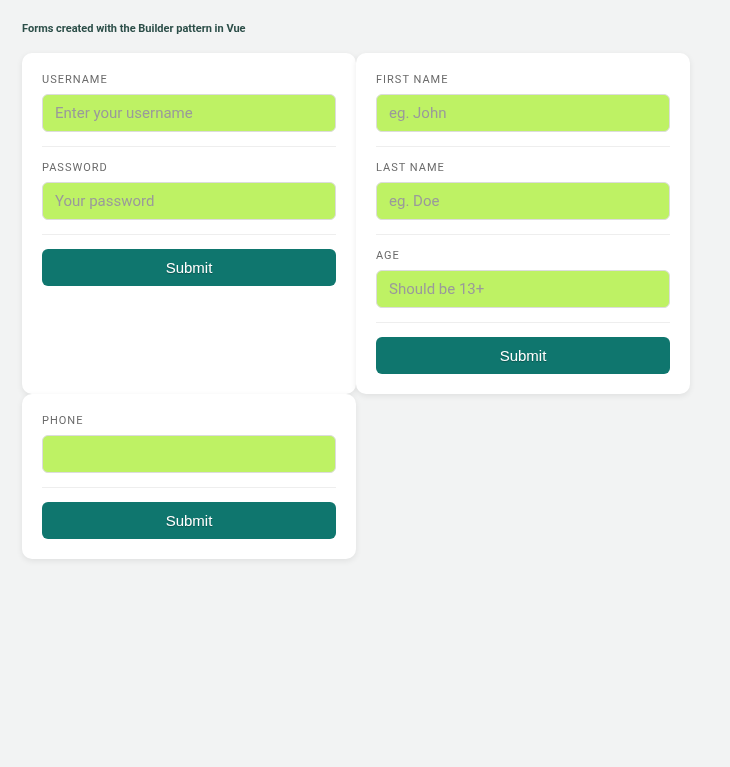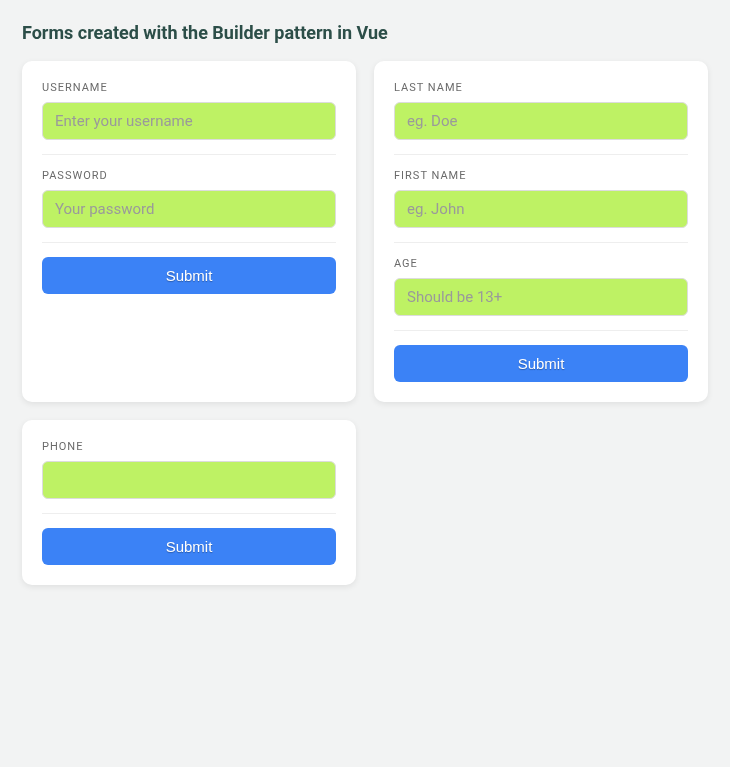--- a/index.html
+++ b/index.html
@@ -8,29 +8,28 @@
       padding: 0;
     }
     body {
       background-color: #f2f3f3;
       font-family: -apple-system, BlinkMacSystemFont, "Segoe UI", Roboto, Helvetica, Arial, sans-serif;
       padding: 22px;
       width: 730px;
       color: #333;
     }
     .page-title {
-      font-size: 18px;
+      font-size: 11px;
       font-weight: 700;
       color: #2c4e48;
       margin-bottom: 18px;
     }
     .forms-grid {
       display: flex;
       flex-wrap: wrap;
-      gap: 18px;
     }
     .form-card {
       background: #ffffff;
       border-radius: 10px;
       box-shadow: 0 2px 6px rgba(0,0,0,0.08);
       padding: 20px;
       width: 334px;
     }
     .field-group {
       padding-bottom: 14px;
@@ -59,21 +58,21 @@
     .field-input::placeholder,
     .field-textarea::placeholder {
       color: #9a9a9a;
     }
     .field-textarea {
       height: 80px;
       resize: none;
     }
     .submit-button {
       width: 100%;
-      background-color: #3b82f6;
+      background-color: #0f766e;
       color: #ffffff;
       border: none;
       border-radius: 6px;
       padding: 10px 0;
       font-size: 15px;
       cursor: pointer;
       text-shadow: 0 1px 1px rgba(0,0,0,0.3);
     }
     
     .form-card:nth-child(1) {
@@ -94,26 +93,26 @@
     </div>
     <div class="field-group">
       <label class="field-label">PASSWORD</label>
       <input class="field-input" type="password" placeholder="Your password" style="">
     </div>
     <button class="submit-button">Submit</button>
   </div>
 
   <div class="form-card">
     <div class="field-group">
+      <label class="field-label">FIRST NAME</label>
+      <input class="field-input" placeholder="eg. John" style="">
+    </div>
+    <div class="field-group">
       <label class="field-label">LAST NAME</label>
       <input class="field-input" placeholder="eg. Doe" style="">
-    </div>
-    <div class="field-group">
-      <label class="field-label">FIRST NAME</label>
-      <input class="field-input" placeholder="eg. John" style="">
     </div>
     <div class="field-group">
       <label class="field-label">AGE</label>
       <input class="field-input" placeholder="Should be 13+" style="">
     </div>
     <button class="submit-button">Submit</button>
   </div>
 
   <div class="form-card">
     <div class="field-group">

